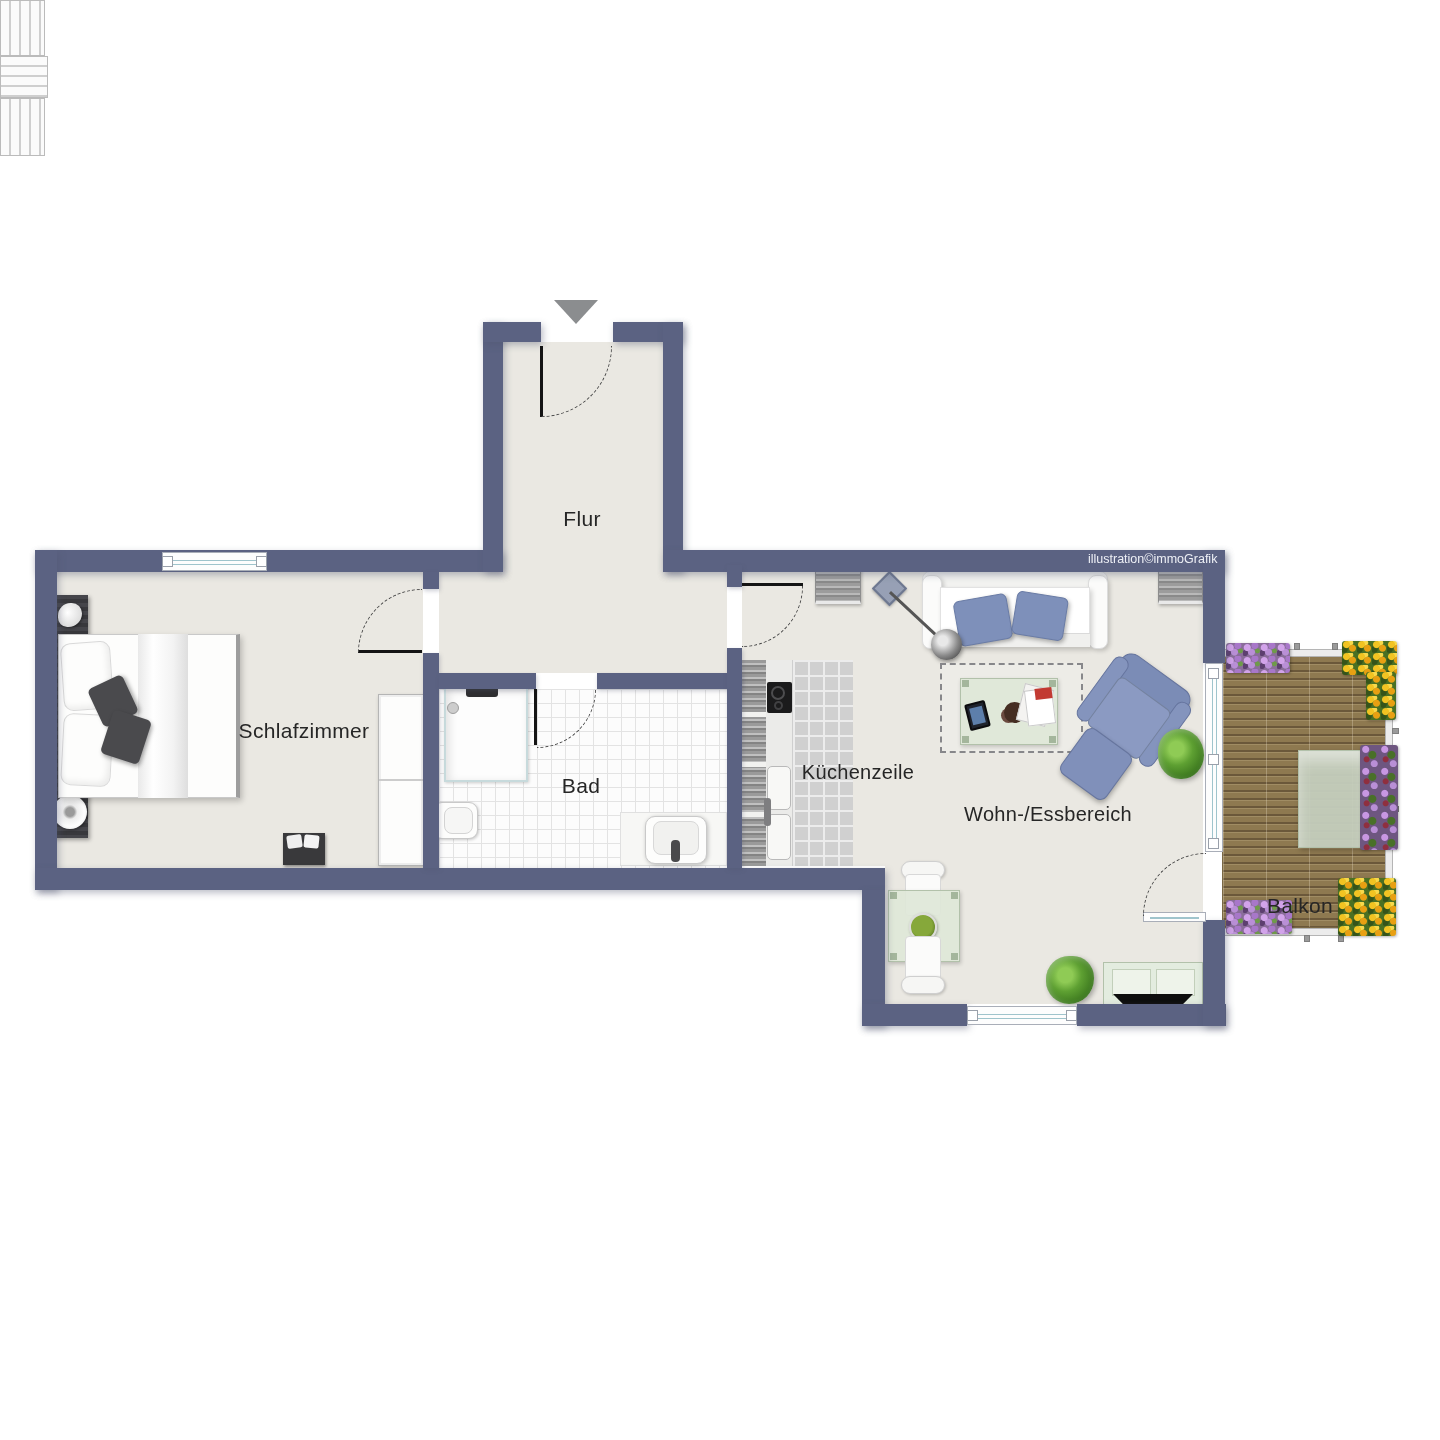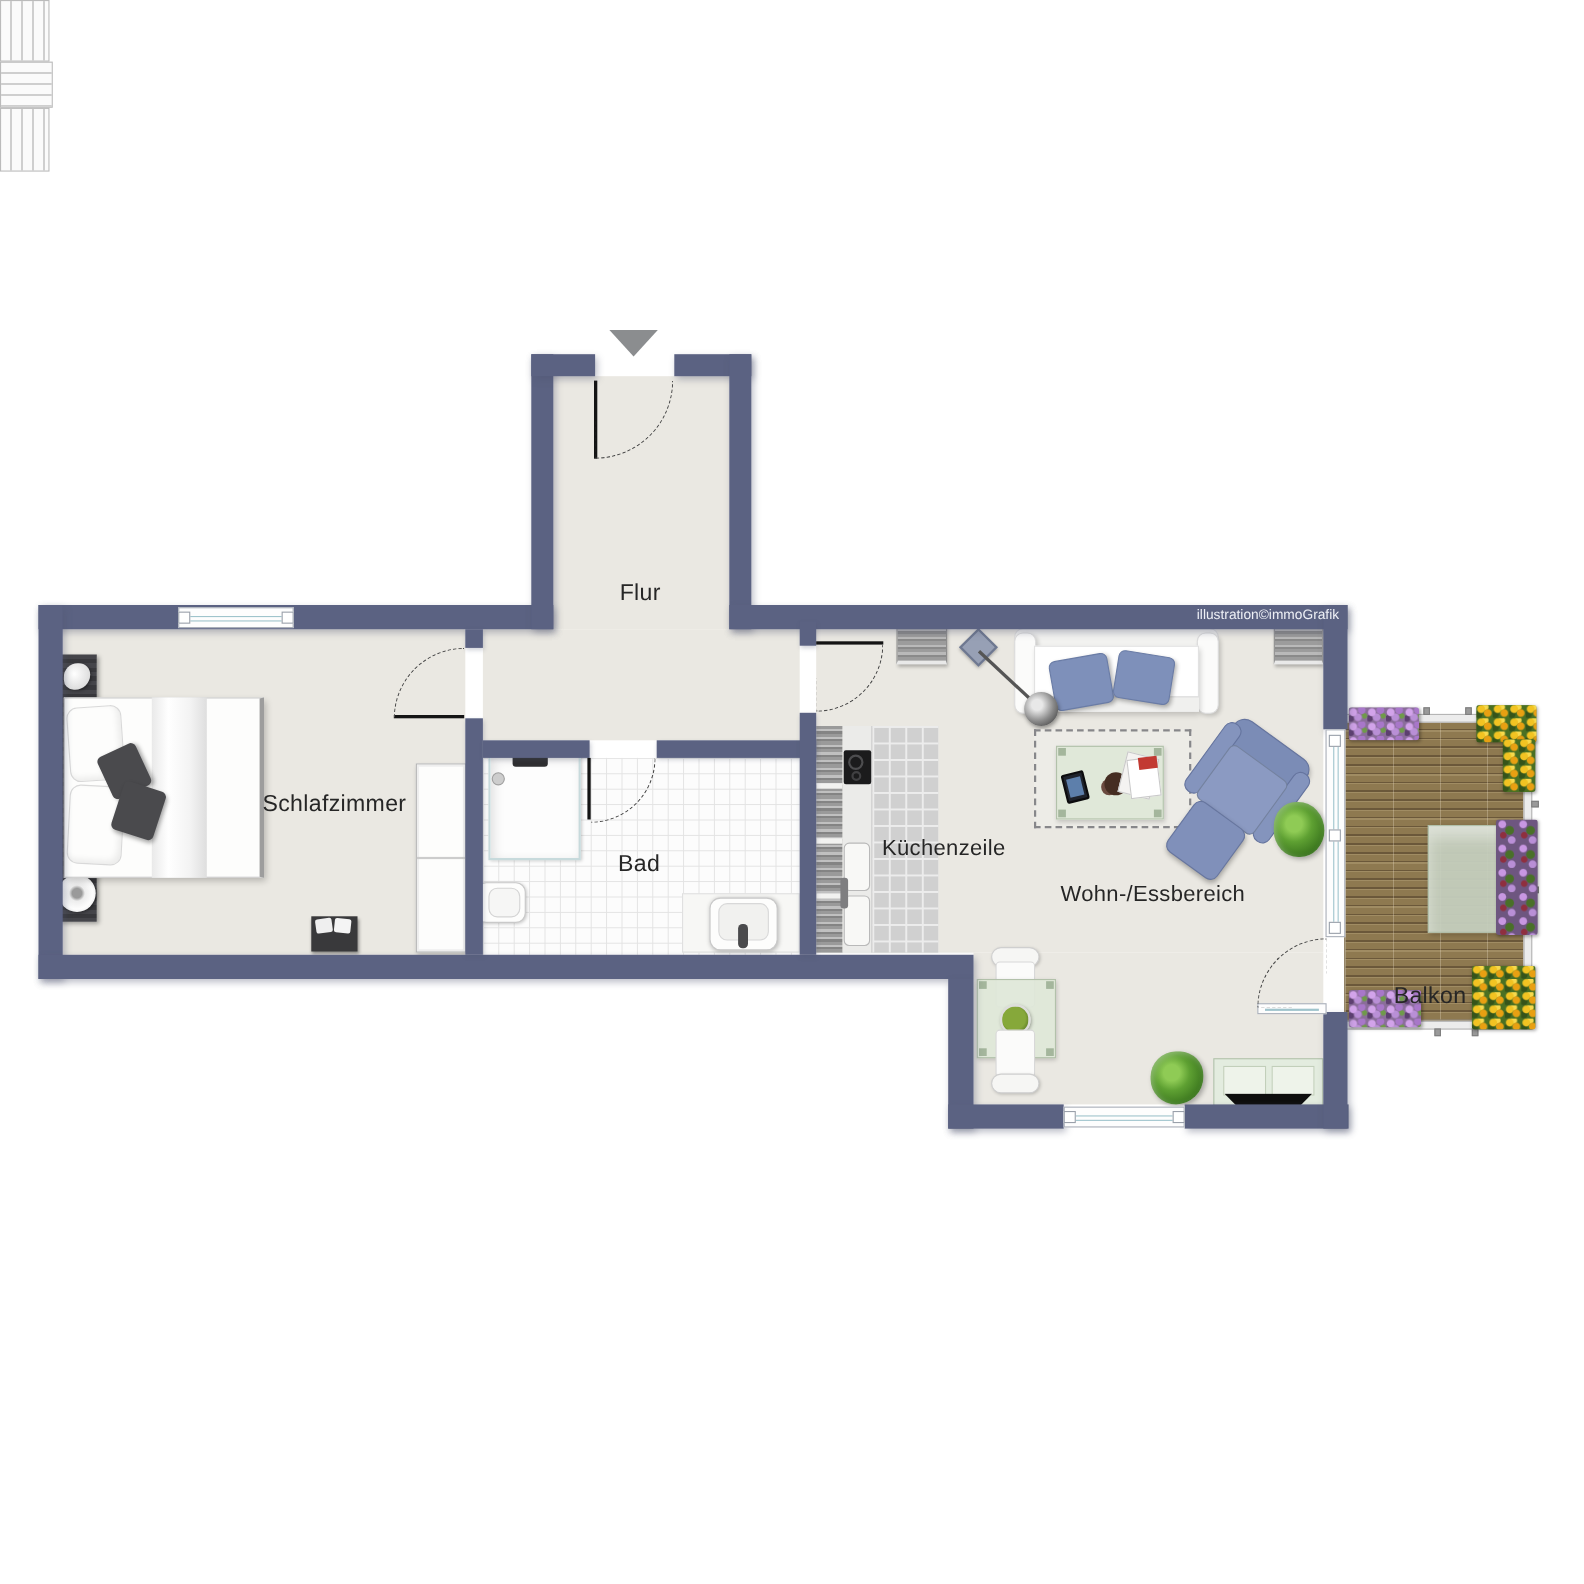--- a/index.html
+++ b/index.html
@@ -277,21 +277,21 @@
   <div class="arc arc-br" style="left:537px;top:689px;width:59px;height:59px;"></div>
 
   <div class="leaf" style="left:742px;top:583px;width:61px;height:3px;"></div>
   <div class="arc arc-br" style="left:742px;top:586px;width:61px;height:61px;"></div>
 
   <div class="win" style="left:1143px;top:912px;width:63px;height:10px;">
     <div class="abs" style="left:6px;right:6px;top:3.5px;height:2px;background:#9fc4cc;"></div>
   </div>
   <div class="arc arc-tl" style="left:1143px;top:853px;width:63px;height:63px;"></div>
 
-  <div class="lbl" style="left:582px;top:539px;">Flur</div>
+  <div class="lbl" style="left:582px;top:519px;">Flur</div>
   <div class="lbl" style="left:304px;top:731px;">Schlafzimmer</div>
   <div class="lbl" style="left:581px;top:786px;">Bad</div>
   <div class="lbl" style="left:858px;top:772px;font-size:20px;">Küchenzeile</div>
   <div class="lbl" style="left:1048px;top:814px;font-size:20px;">Wohn-/Essbereich</div>
   <div class="lbl" style="left:1300px;top:906px;">Balkon</div>
   <div class="watermark" style="left:1088px;top:552px;width:112px;text-align:right;">illustration©immoGrafik</div>
 
 </div>
 
 </body></html>

